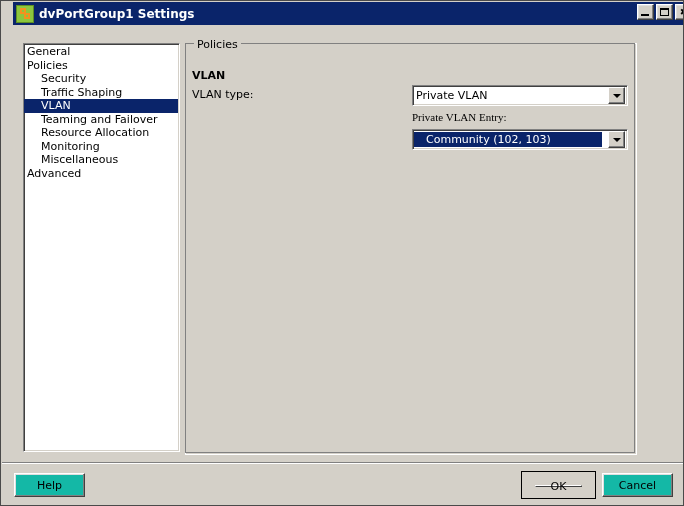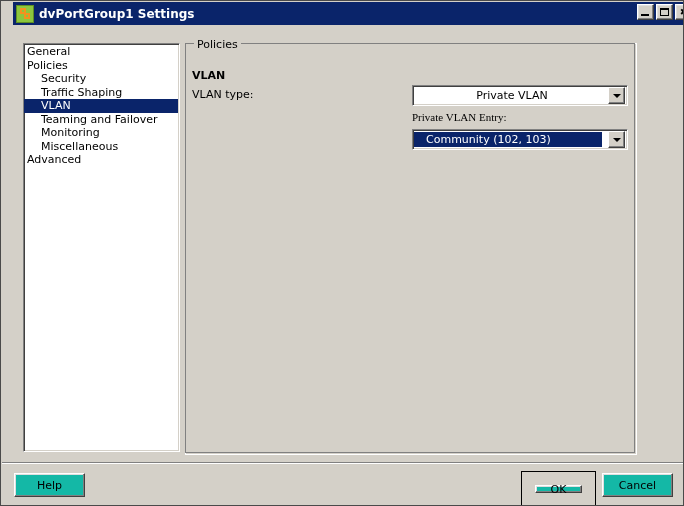--- a/index.html
+++ b/index.html
@@ -227,21 +227,20 @@
     width: 216px;
     box-sizing: border-box;
     background: #ffffff;
     border-top: 1px solid #808080;
     border-left: 1px solid #808080;
     border-right: 1px solid #ffffff;
     border-bottom: 1px solid #ffffff;
     box-shadow: inset 1px 1px 0 #404040, inset -1px -1px 0 #d4d0c8;
     display: flex;
     align-items: center;
-    text-align: center;
   }
   .combo .combo-text {
     flex: 1 1 auto;
     padding-left: 3px;
     font-size: 11px;
     color: #000000;
     white-space: nowrap;
     overflow: hidden;
   }
   .combo.focused .combo-text {
@@ -307,21 +306,21 @@
     justify-content: center;
     font-family: "DejaVu Sans", "Liberation Sans", sans-serif;
   }
   #btn-help { left: 12px; top: 448px; width: 71px; }
   #btn-cancel { left: 600px; top: 448px; width: 71px; }
   #btn-ok-wrap {
     position: absolute;
     left: 519px;
     top: 446px;
     width: 75px;
-    height: 36px;
+    height: 28px;
     box-sizing: border-box;
     border: 1px solid #000000;
     padding: 13px;
     background: #d4d0c8;
   }
   #btn-ok {
     position: static;
     width: 100%;
     height: 100%;
   }
@@ -352,20 +351,21 @@
 
   <div class="client">
 
     <div class="listbox" id="nav-list">
         <div class="li">General</div>
         <div class="li">Policies</div>
         <div class="li indent">Security</div>
         <div class="li indent">Traffic Shaping</div>
         <div class="li indent selected">VLAN</div>
         <div class="li indent">Teaming and Failover</div>
+        <div class="li indent">Resource Allocation</div>
         <div class="li indent">Monitoring</div>
         <div class="li indent">Miscellaneous</div>
         <div class="li">Advanced</div>
       </div>
 
     <div class="groupbox">
       <div class="inner-border"></div>
       <div class="group-legend">Policies</div>
 
       <div class="heading">VLAN</div>

